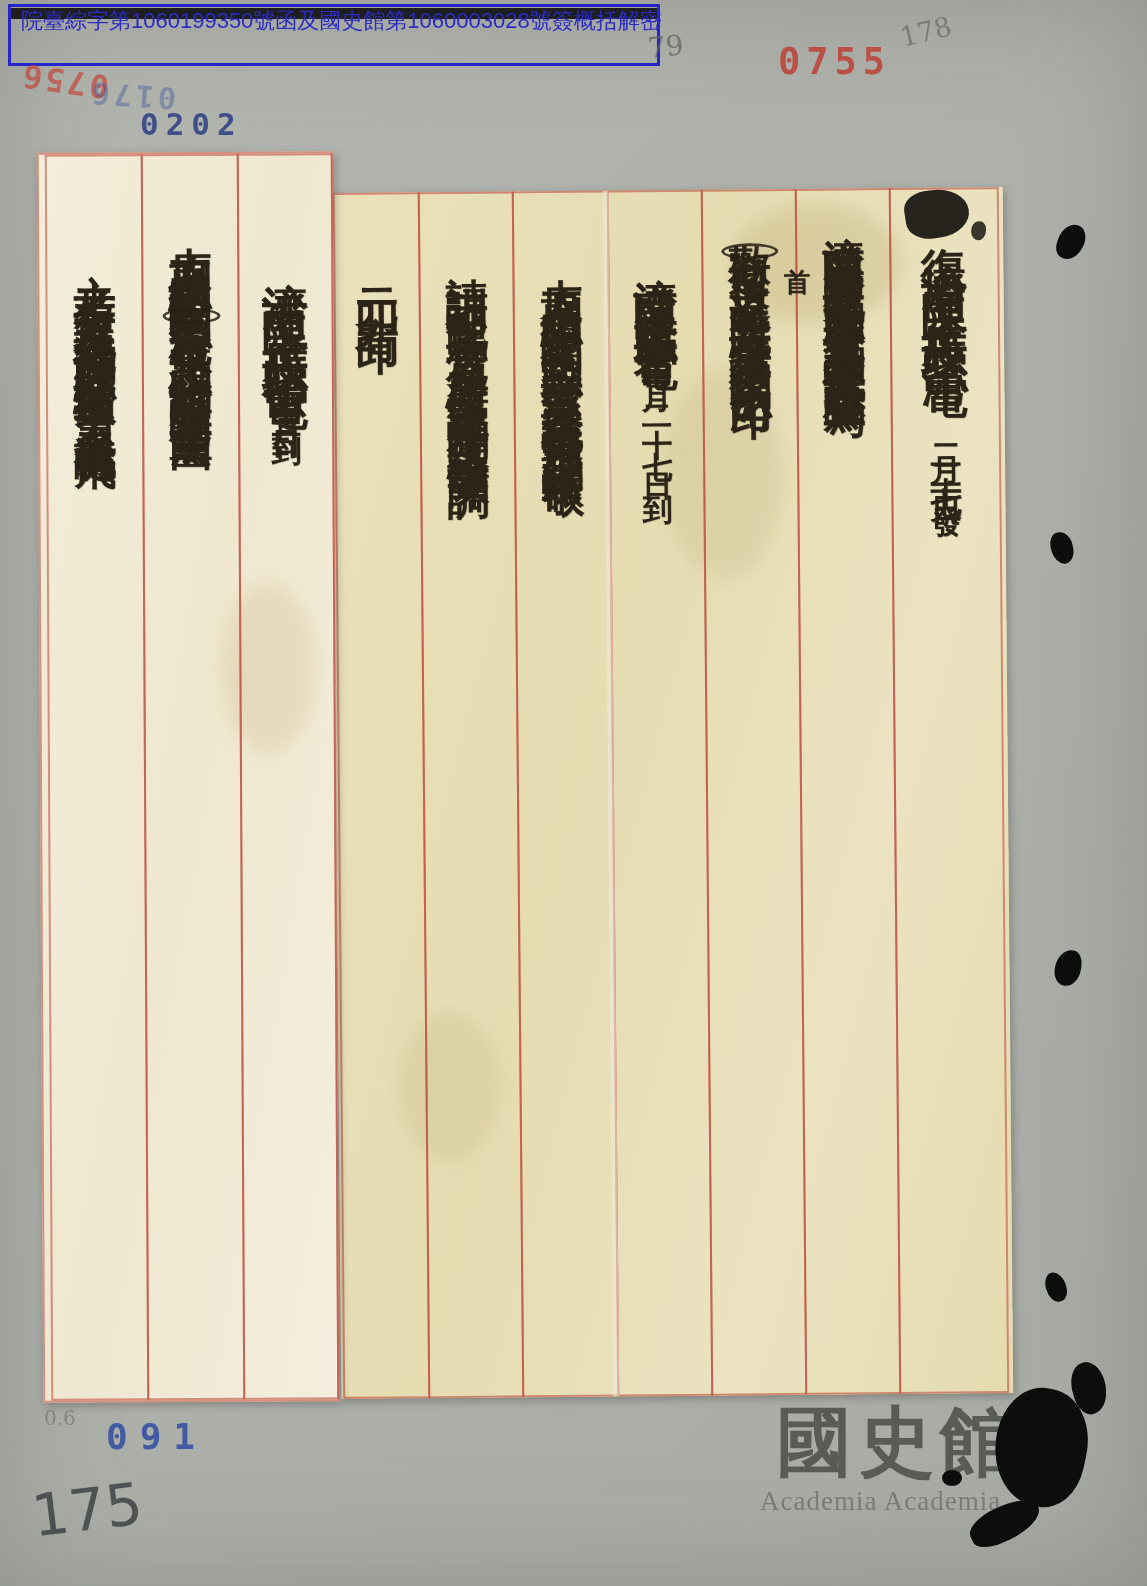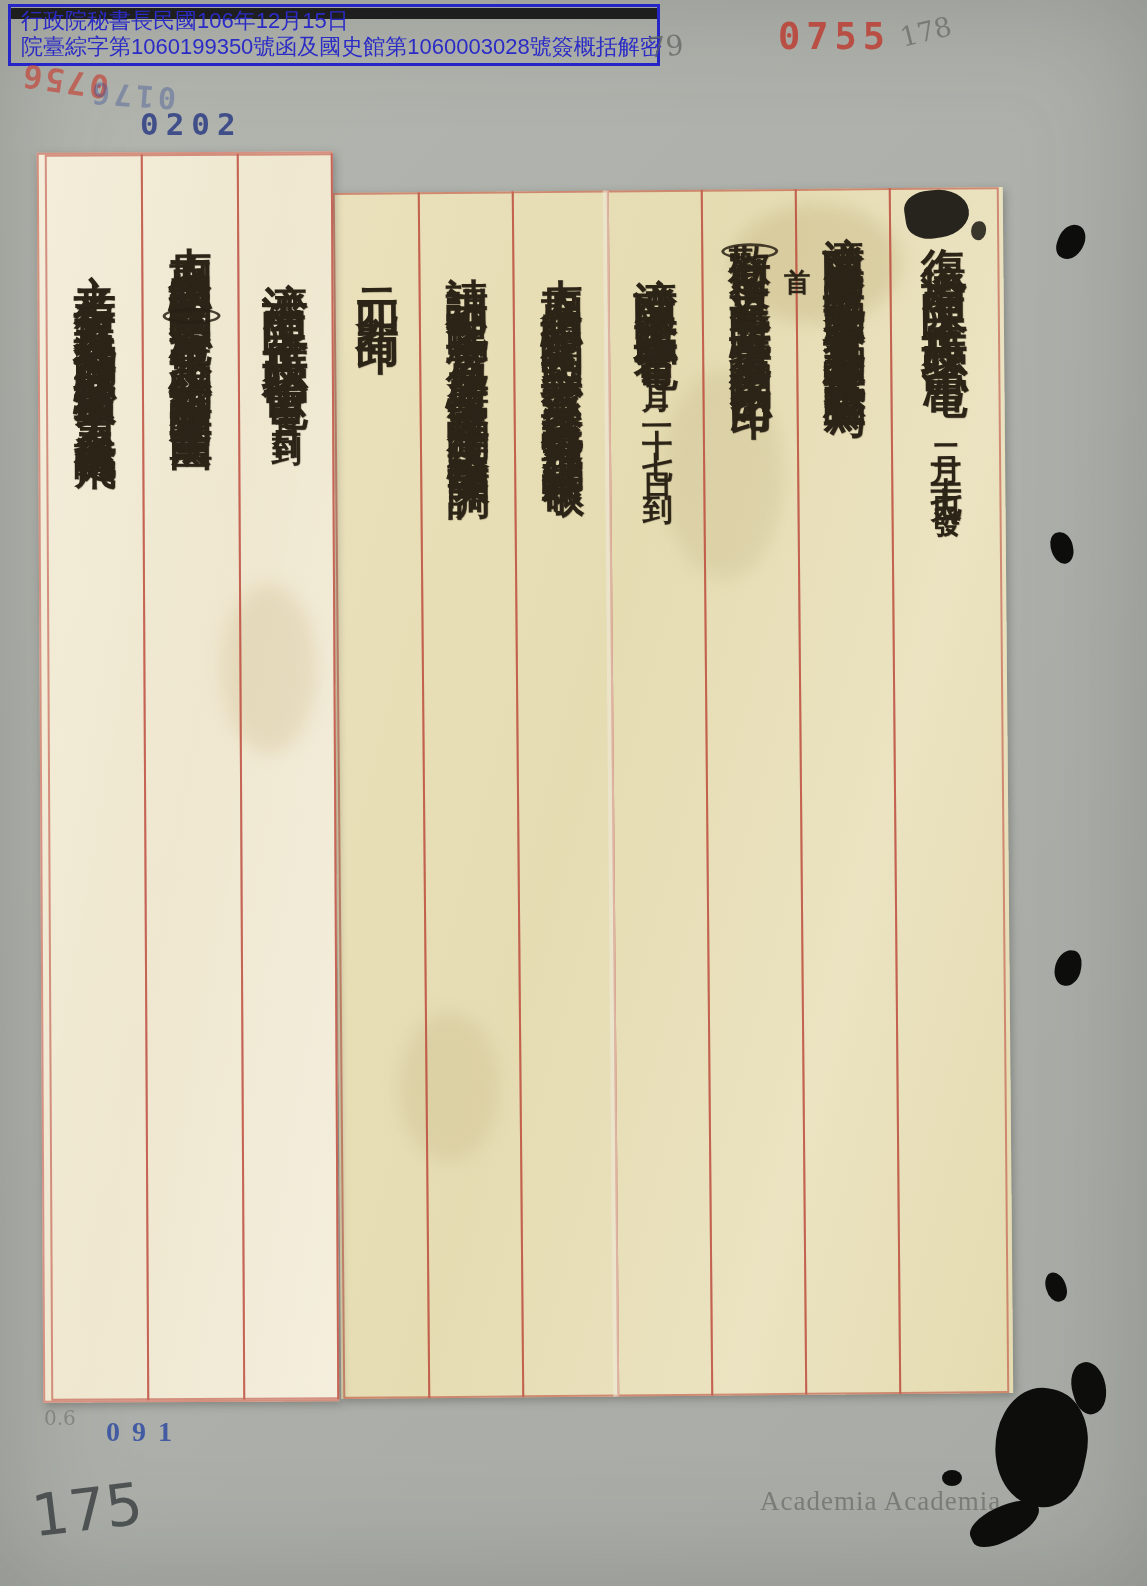--- a/index.html
+++ b/index.html
@@ -27,26 +27,26 @@
     padding:1px 8px 3px 10px;
     font-family:"Liberation Sans", sans-serif;
     color:#2b2bc6; font-size:22px; line-height:1.18;
     white-space:nowrap;
   }
 
   
   .mark { position:absolute; white-space:nowrap; z-index:3; }
   .stamp { font-family:"DejaVu Sans Mono", monospace; font-weight:bold; }
   .m79   { left:648px; top:30px; font-size:28px; color:rgba(95,100,98,.75); transform:rotate(-6deg); }
-  .m0755 { left:778px; top:15px; font-size:37px; color:rgba(188,62,52,.85); letter-spacing:6px;text-align:right; }
+  .m0755 { left:778px; top:40px; font-size:37px; color:rgba(188,62,52,.85); letter-spacing:6px;text-align:right; }
   .m178  { left:900px; top:16px; font-size:27px; color:rgba(100,104,100,.7); transform:rotate(-14deg); }
   .m0756 { left:20px;  top:62px; font-size:32px; color:rgba(195,70,58,.7); letter-spacing:3px; transform:rotate(188deg); }
   .m0176 { left:88px;  top:78px; font-size:30px; color:rgba(60,80,150,.4); letter-spacing:4px; transform:rotate(184deg); }
   .m0175 { left:140px; top:106px; font-size:31px; color:rgba(45,60,130,.85); letter-spacing:7px; }
-  .m091  { left:106px; top:1416px; font-size:28px; color:rgba(40,70,160,.8); letter-spacing:12px;font-family:Liberation Serif, serif; }
+  .m091  { left:106px; top:1416px; font-size:36px; color:rgba(40,70,160,.8); letter-spacing:12px; }
   .m11   { left:44px;  top:1406px; font-size:20px; color:rgba(70,75,72,.38); }
   .m175  { left:32px;  top:1476px; font-size:58px; color:rgba(55,60,62,.8); transform:rotate(-7deg); font-family:"DejaVu Sans", sans-serif; }
 
   
   .sheet { position:absolute; z-index:2; box-shadow: 2px 3px 8px rgba(50,50,45,.35); }
   .sheet-right {
     left:336px; top:190px; width:672px; height:1206px;
     background: linear-gradient(105deg, #eae1bc, #e5dcb2 40%, #ebe3c1 72%, #e4dbb0);
     transform: rotate(-0.5deg);
   }
@@ -154,21 +154,20 @@
   }
 </style>
 </head>
 <body>
 
 <div class="page">
 
   <div class="streak"></div>
 
   <div class="declass">
-    <div>行政院秘書長民國106年12月15日</div>
     <div>院臺綜字第1060199350號函及國史館第1060003028號簽概括解密</div>
   </div>
 
   <div class="mark m79">79</div>
   <div class="mark stamp m0755">0755</div>
   <div class="mark m178">178</div>
   <div class="mark stamp m0756">0756</div>
   <div class="mark stamp m0176">0176</div>
   <div class="mark stamp m0175">0202</div>
   <div class="mark stamp m091">091</div>
@@ -229,19 +228,20 @@
     <div class="col lc3">
       <div class="vtext"><span>之幸苟有方策挽救狂瀾職縱駑駘敢不努力王參議健飛</span></div>
     </div>
   </div>
 
   <div class="blob hole1"></div>
   <div class="blob hole2"></div>
   <div class="blob hole3"></div>
   <div class="blob hole4"></div>
 
+  <div class="wm-cjk">國史館</div>
   <div class="wm-latin">Academia Academia</div>
   <div class="blob blotA"></div>
   <div class="blob blotB"></div>
   <div class="blob blotC"></div>
   <div class="blob blotD"></div>
 
 </div>
 
 </body></html>

